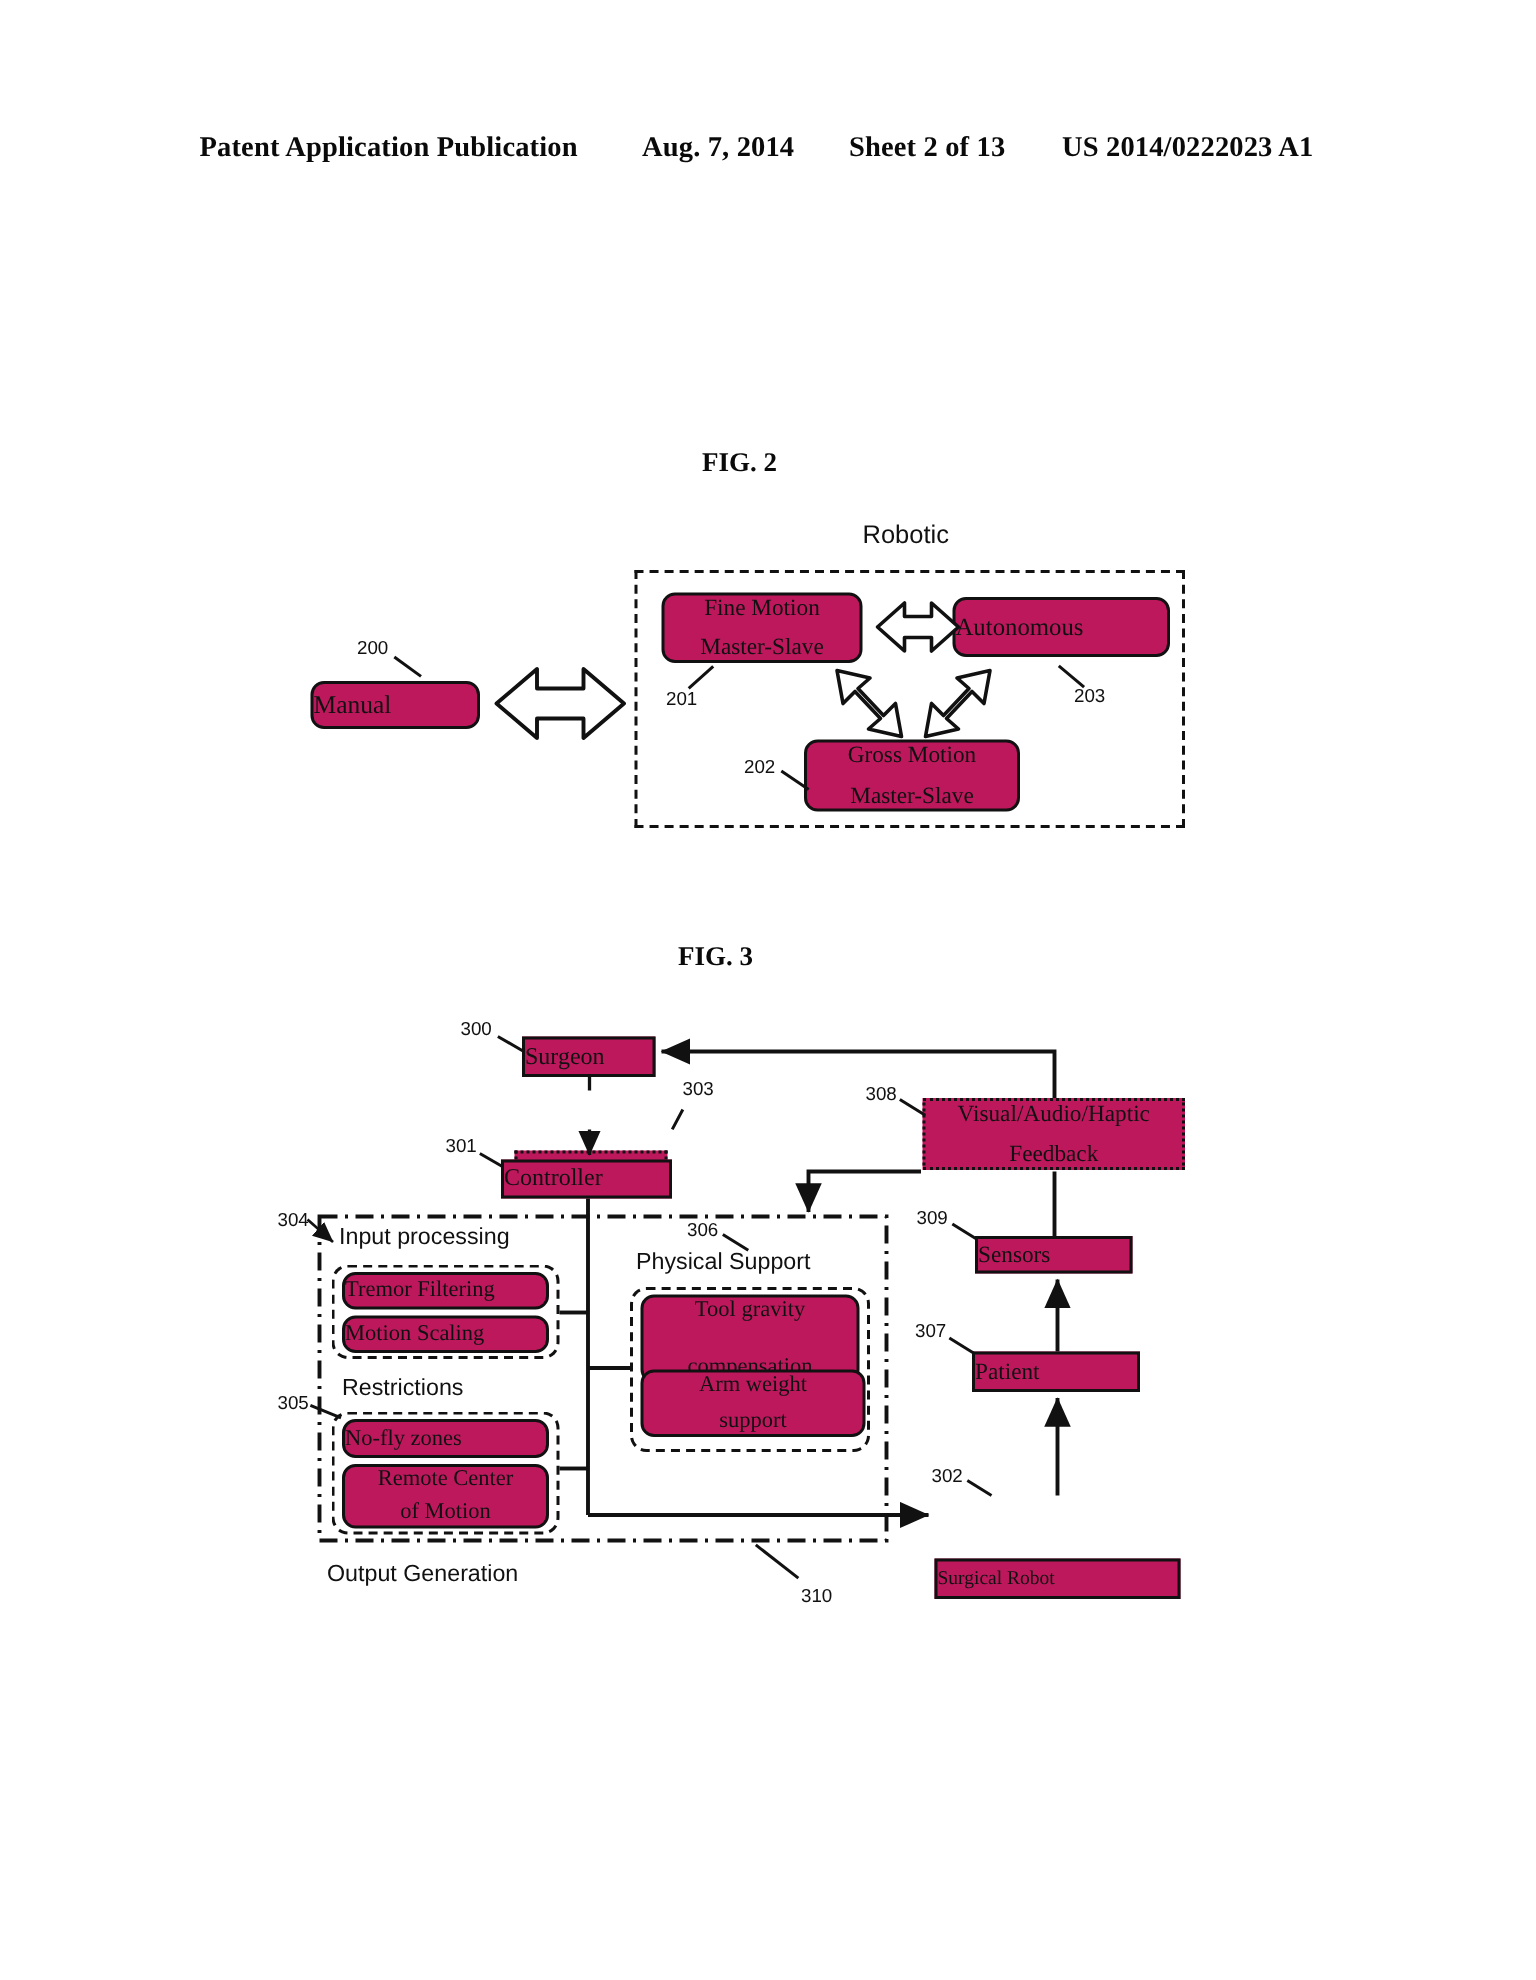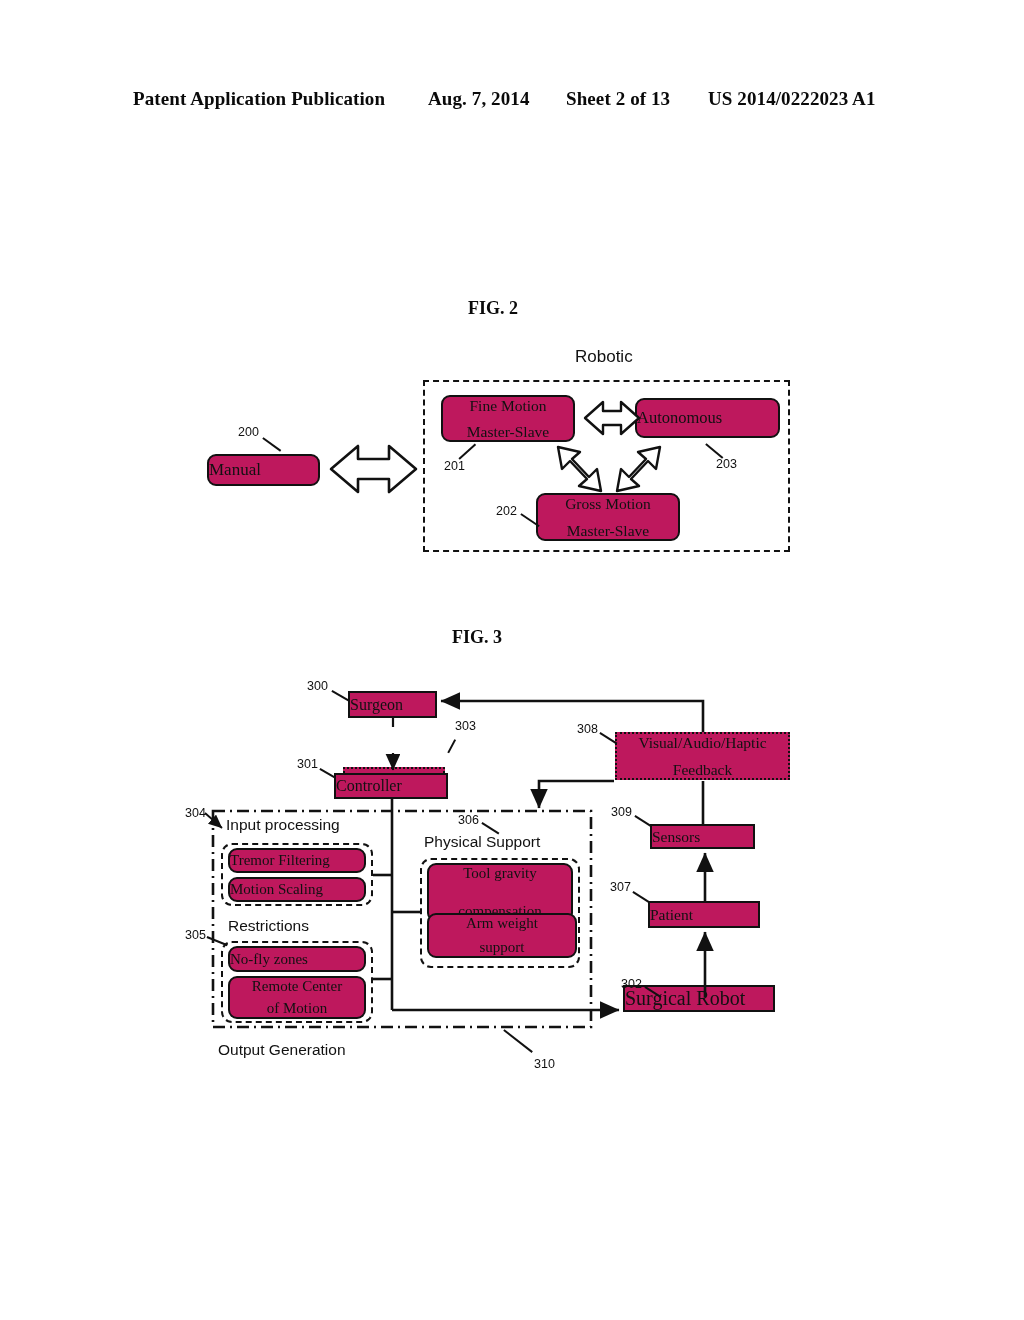--- a/index.html
+++ b/index.html
@@ -114,21 +114,21 @@
   <div class="lead" style="left:600px;top:732px;width:20px;transform:rotate(32deg);"></div>
 
   <div class="node sq" style="left:650px;top:824px;width:105px;height:25px;font-size:15.5px;">Sensors</div>
   <div class="ref" style="left:611px;top:805px;">309</div>
   <div class="lead" style="left:635px;top:815px;width:19px;transform:rotate(32deg);"></div>
 
   <div class="node sq" style="left:648px;top:901px;width:112px;height:27px;font-size:15.5px;">Patient</div>
   <div class="ref" style="left:610px;top:880px;">307</div>
   <div class="lead" style="left:633px;top:891px;width:19px;transform:rotate(32deg);"></div>
 
-  <div class="node sq" style="left:623px;top:985px;width:152px;height:27px;font-size:20px;">Surgical Robot</div>
+  <div class="node sq" style="left:623px;top:1039px;width:164px;height:27px;font-size:13px;">Surgical Robot</div>
   <div class="ref" style="left:621px;top:977px;">302</div>
   <div class="lead" style="left:645px;top:986px;width:19px;transform:rotate(32deg);"></div>
 
   <div class="lbl" style="left:226px;top:816px;font-size:15.5px;">Input processing</div>
   <div class="ref" style="left:185px;top:806px;">304</div>
 
   <div class="dashgrp" style="left:221px;top:843px;width:152px;height:63px;"></div>
   <div class="node rnd" style="left:228px;top:848px;width:138px;height:25px;font-size:15px;">Tremor Filtering</div>
   <div class="node rnd" style="left:228px;top:877px;width:138px;height:25px;font-size:15px;">Motion Scaling</div>
 

